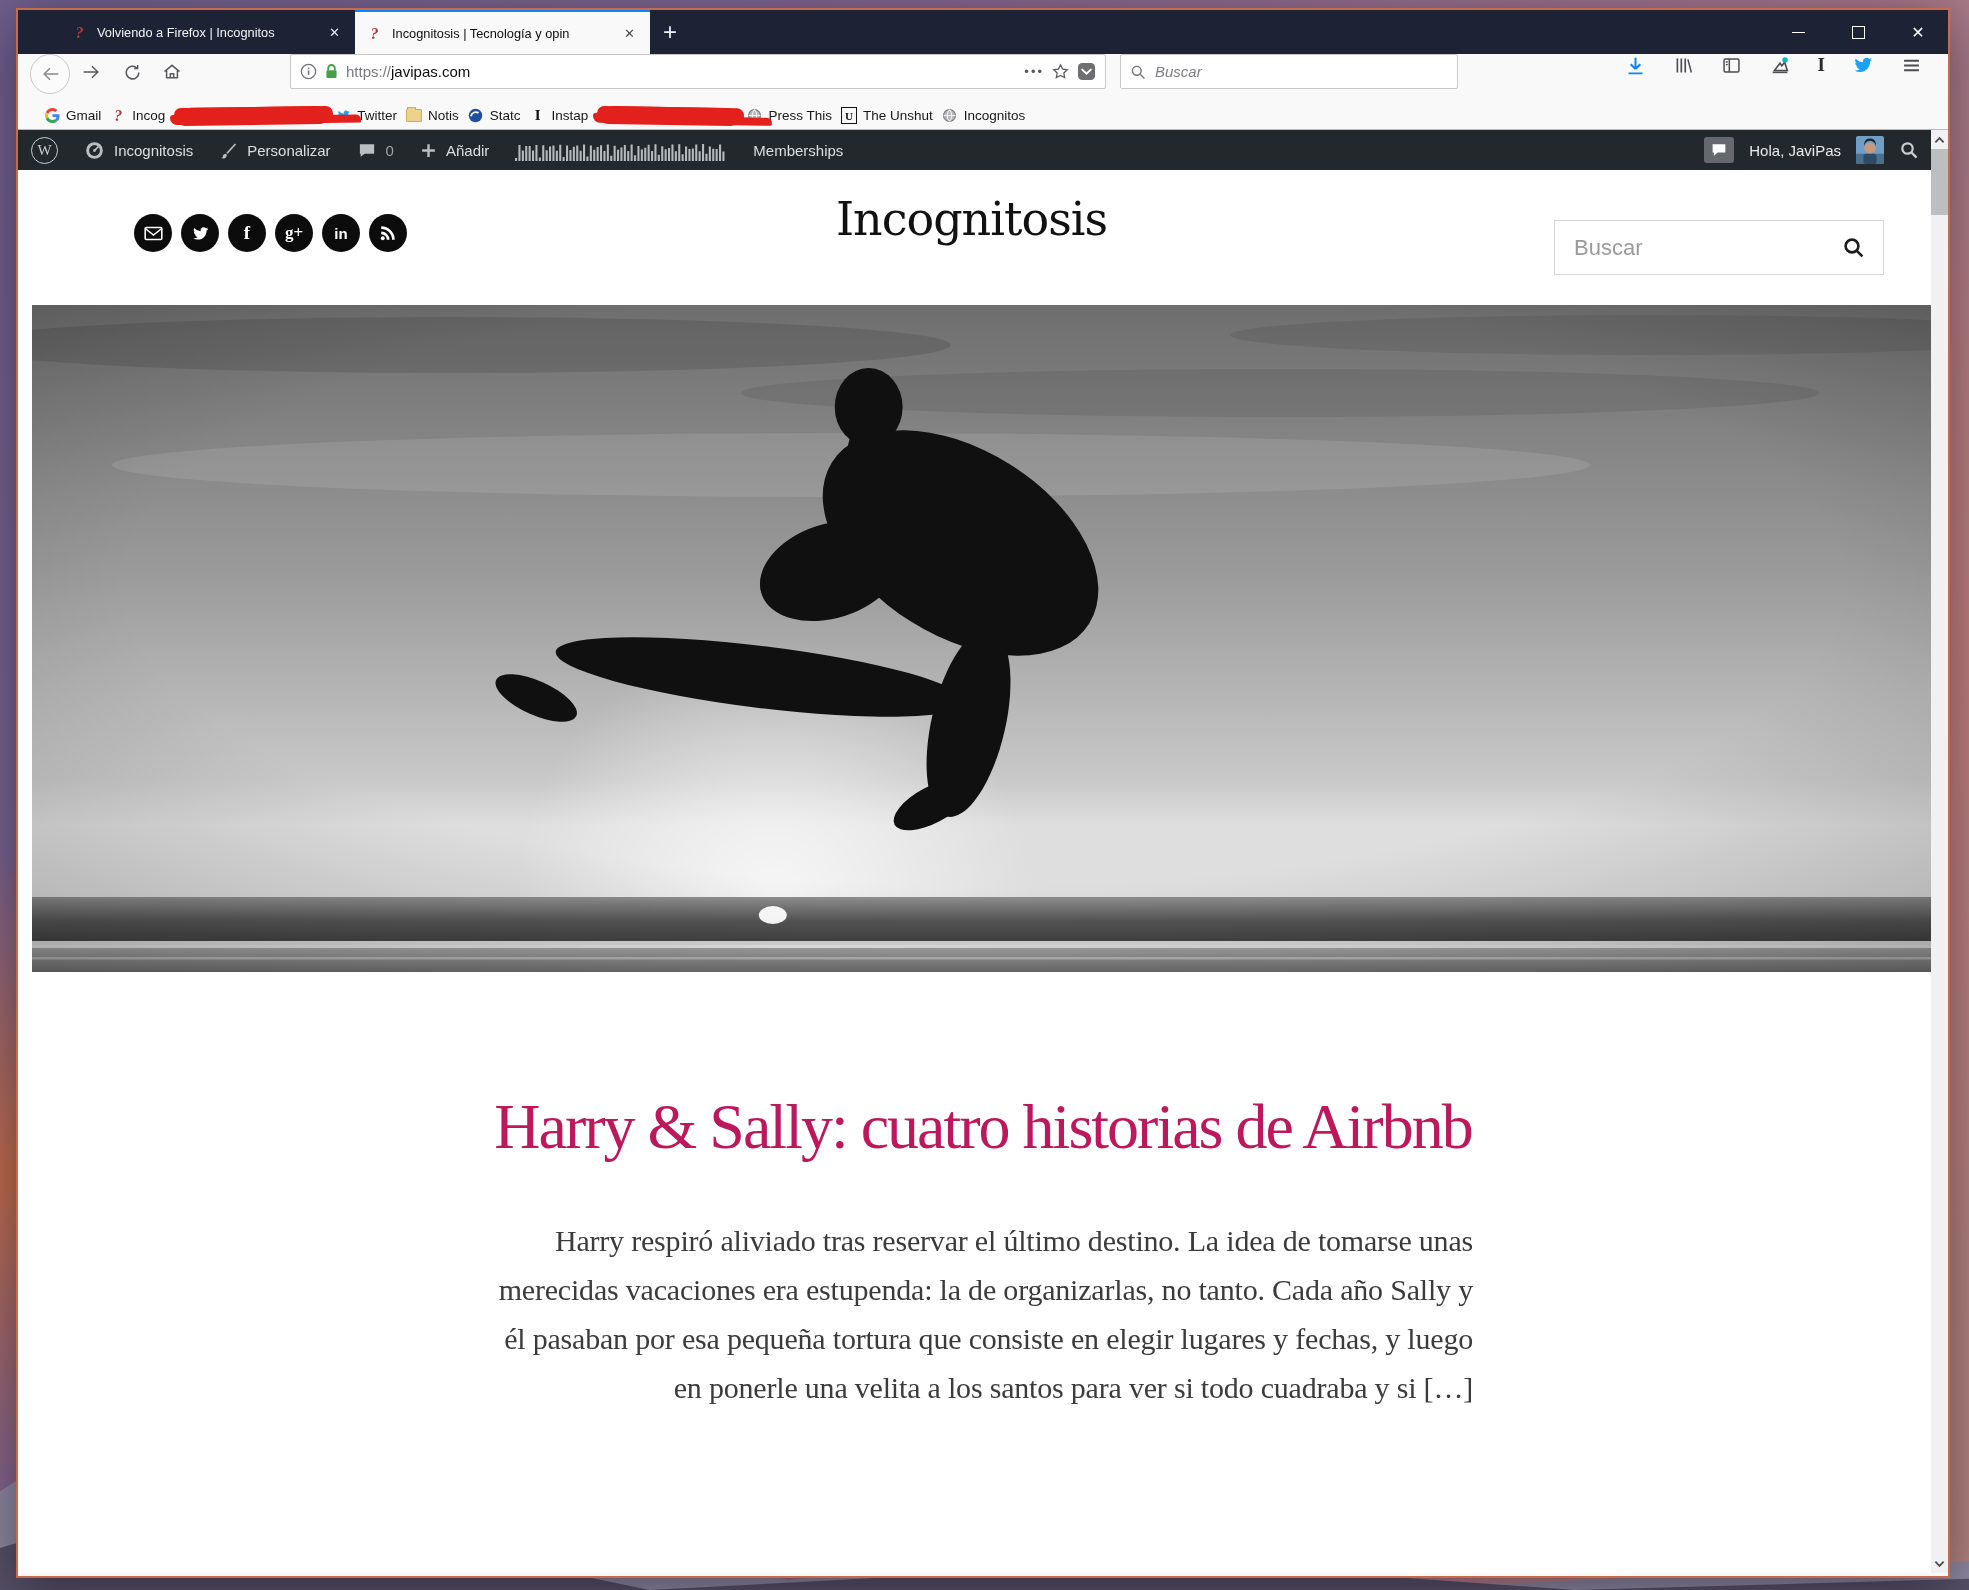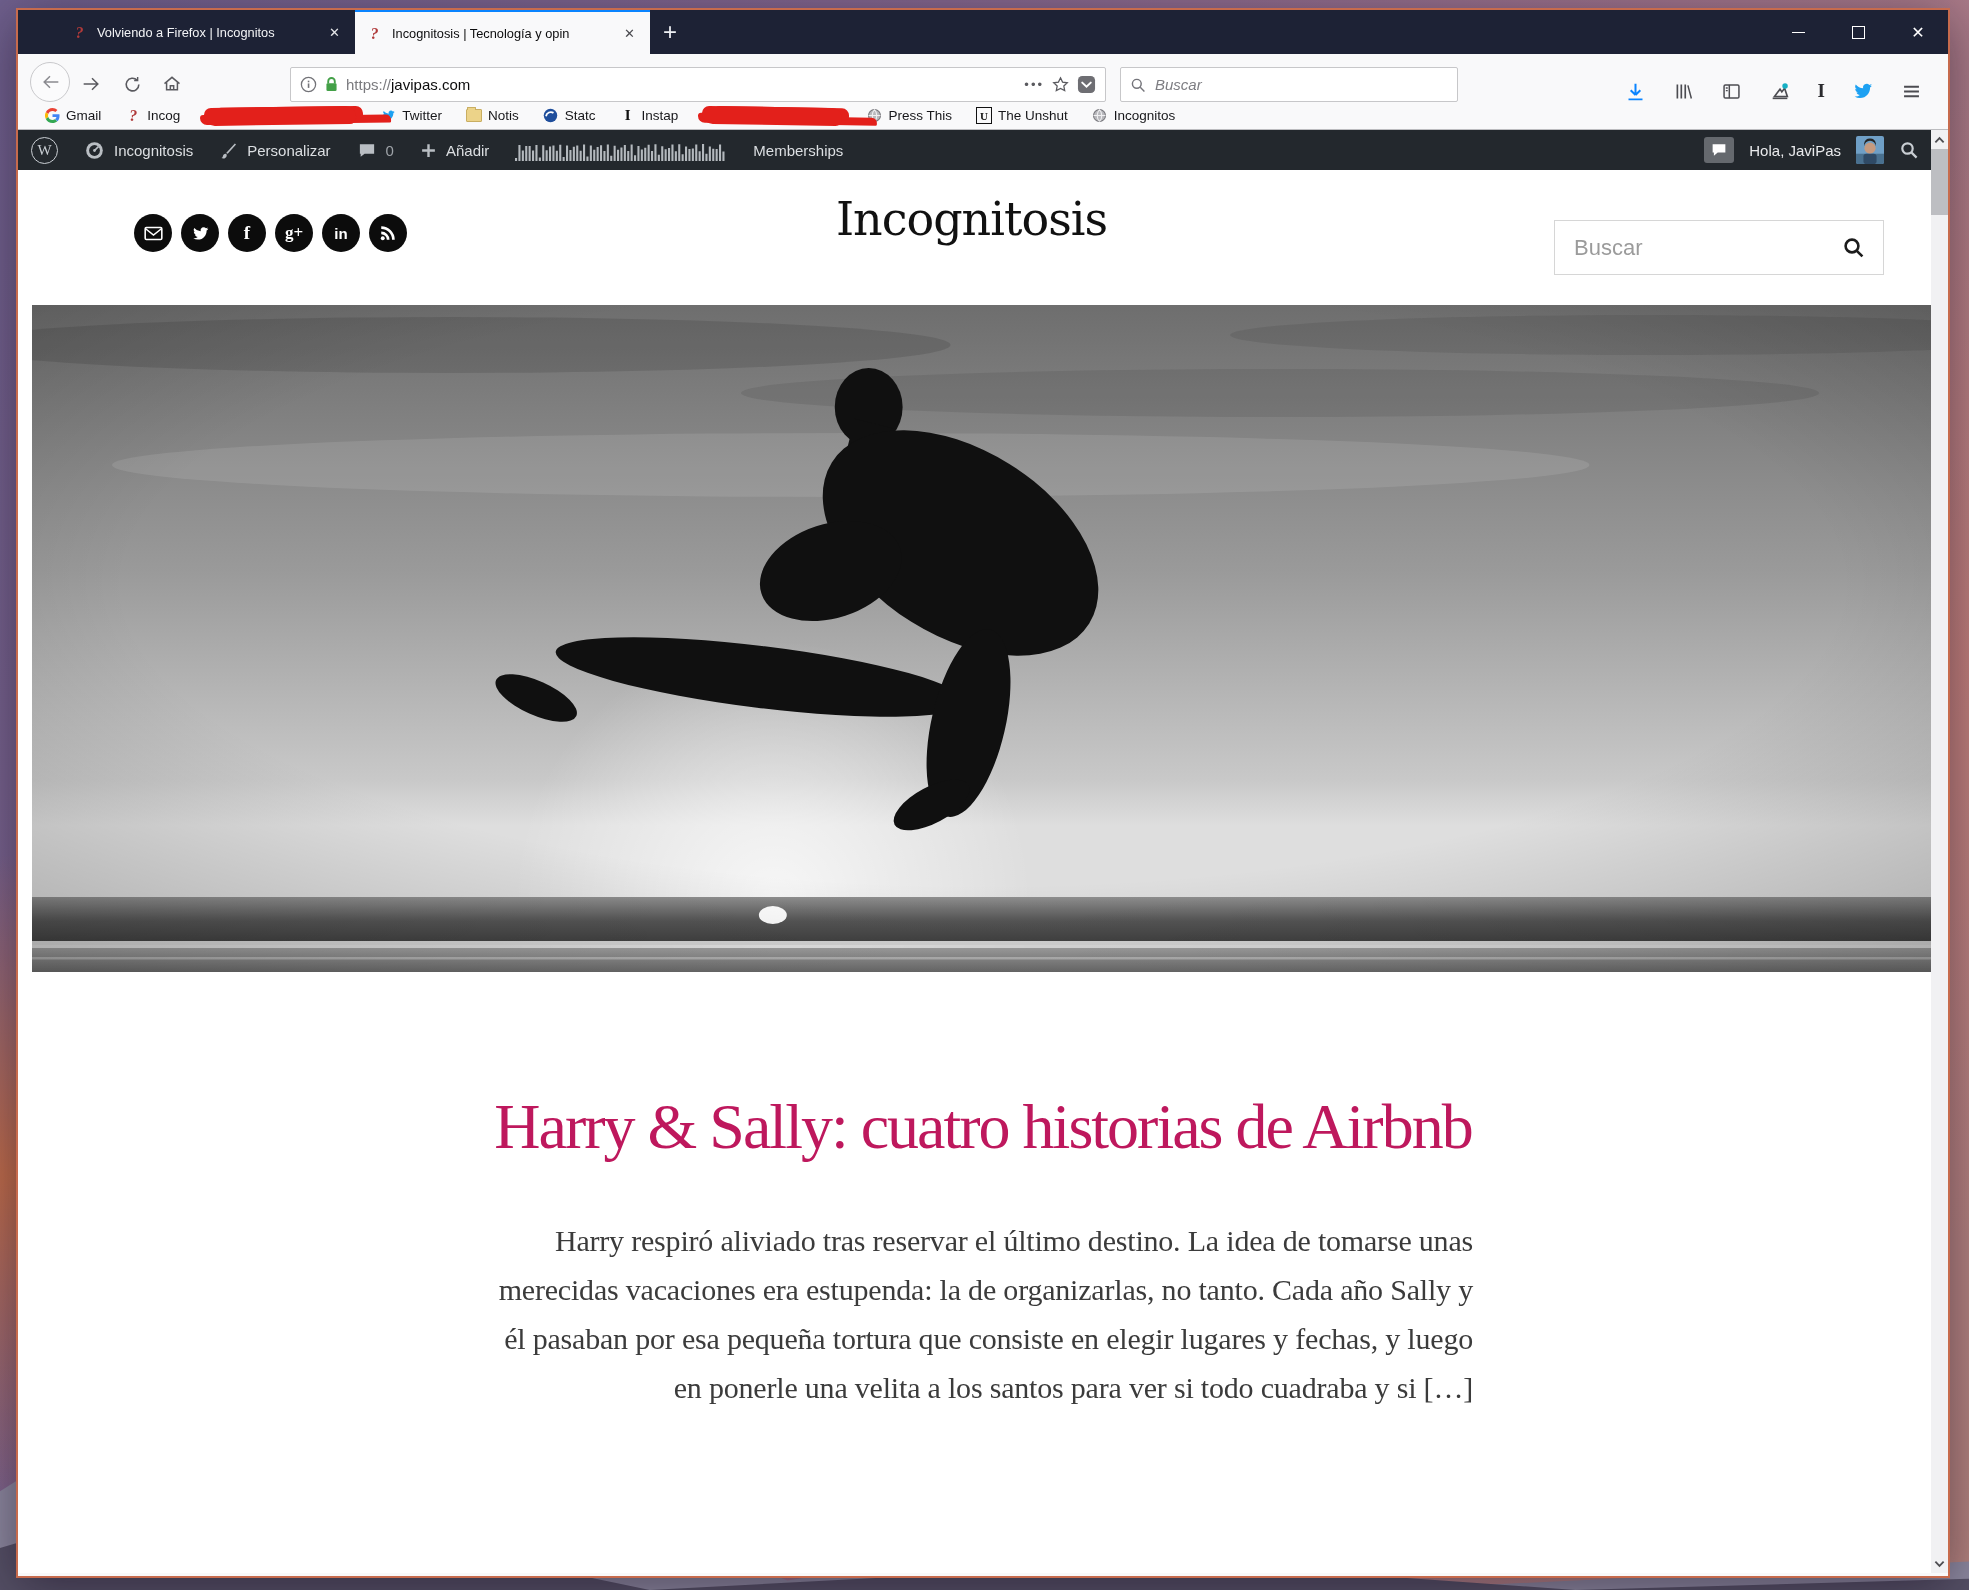--- a/index.html
+++ b/index.html
@@ -32,36 +32,36 @@
   .tab.inactive{margin-left:42px;}
   .favicon{width:17px;height:17px;flex:none;font:italic bold 16px "Liberation Serif",serif;color:#b03a3a;line-height:17px;text-align:center;}
   .newtab{width:40px;display:flex;align-items:center;justify-content:center;color:#eef0f4;font-size:24px;font-weight:300;}
   .winctrl{position:absolute;right:0;top:0;height:44px;display:flex;}
   .wc{width:60px;height:44px;display:flex;align-items:center;justify-content:center;color:#fff;}
   .wc-min i{display:block;width:13px;border-top:1.6px solid #fff;}
   .wc-max i{display:block;width:11px;height:11px;border:1.6px solid #fff;}
   .wc-close{font-size:16px;}
 
   
-  .navbar{height:48px;display:flex;align-items:flex-end;background:#f9f9fa;padding:0 12px;}
+  .navbar{height:48px;display:flex;align-items:flex-start;background:#f9f9fa;padding:0 12px;}
   .nav-btn{width:36px;height:36px;display:flex;align-items:center;justify-content:center;color:#5a5a5f;flex:none;margin-right:4px;}
   .nav-back{width:38px;height:38px;border:1px solid #c9c9cc;border-radius:50%;background:#fbfbfc;color:#8a8a8f;}
   .urlbar{width:796px;height:33px;margin-left:96px;background:#fff;border:1px solid #c7c7c9;border-radius:2px;display:flex;align-items:center;padding:0 9px;gap:7px;}
   .url-text{font-size:15px;color:#0c0c0d;white-space:nowrap;}
   .url-text .scheme{color:#7a7a7e;}
   .urlbar .spacer{flex:1;}
   .dots{color:#5a5a5f;font-size:13px;letter-spacing:2px;}
   .searchbar{width:318px;height:33px;margin-left:14px;background:#fff;border:1px solid #c7c7c9;border-radius:2px;display:flex;align-items:center;padding:0 9px;gap:7px;}
   .searchbar input{border:0;outline:0;flex:1;font:italic 15px "Liberation Sans",sans-serif;color:#333;background:transparent;min-width:0;}
   .searchbar input::placeholder{color:#7d7d82;}
   .toolicons{display:flex;align-items:center;gap:27px;margin-left:auto;margin-right:14px;color:#4c4c51;}
   .serif-i{font:bold 19px "Liberation Serif",serif;color:#2b2b2e;}
 
   
-  .bookmarksbar{height:27px;display:flex;align-items:center;background:#f9f9fa;padding-left:26px;gap:24px;border-bottom:1px solid #bcbcbf;}
+  .bookmarksbar{height:27px;display:flex;align-items:center;background:#f9f9fa;padding-left:26px;gap:9px;border-bottom:1px solid #bcbcbf;}
   .bm{display:flex;align-items:center;gap:6px;font-size:13.5px;color:#17171a;flex:none;}
   .bm-ic{width:16px;height:16px;flex:none;display:flex;align-items:center;justify-content:center;}
   .folder{width:15px;height:11px;background:#ecd389;border:1px solid #c9ae62;border-radius:1px;position:relative;}
   .folder:before{content:"";position:absolute;top:-3px;left:0;width:7px;height:2px;background:#ecd389;border:1px solid #c9ae62;border-bottom:0;border-radius:1px 1px 0 0;}
   .unshut-box{width:15px;height:15px;border:1.4px solid #111;display:flex;align-items:center;justify-content:center;font:bold 11px "Liberation Serif",serif;color:#111;}
   .redaction{width:152px;height:18px;background:#e3201b;border-radius:9px 13px 8px 14px;transform:rotate(-.8deg);
     box-shadow:10px -3px 0 -3px #e3201b,-8px 3px 0 -4px #e3201b,40px 4px 0 -5px #e3201b;}
   .redaction.r2{width:140px;transform:rotate(1deg);}
 
   

